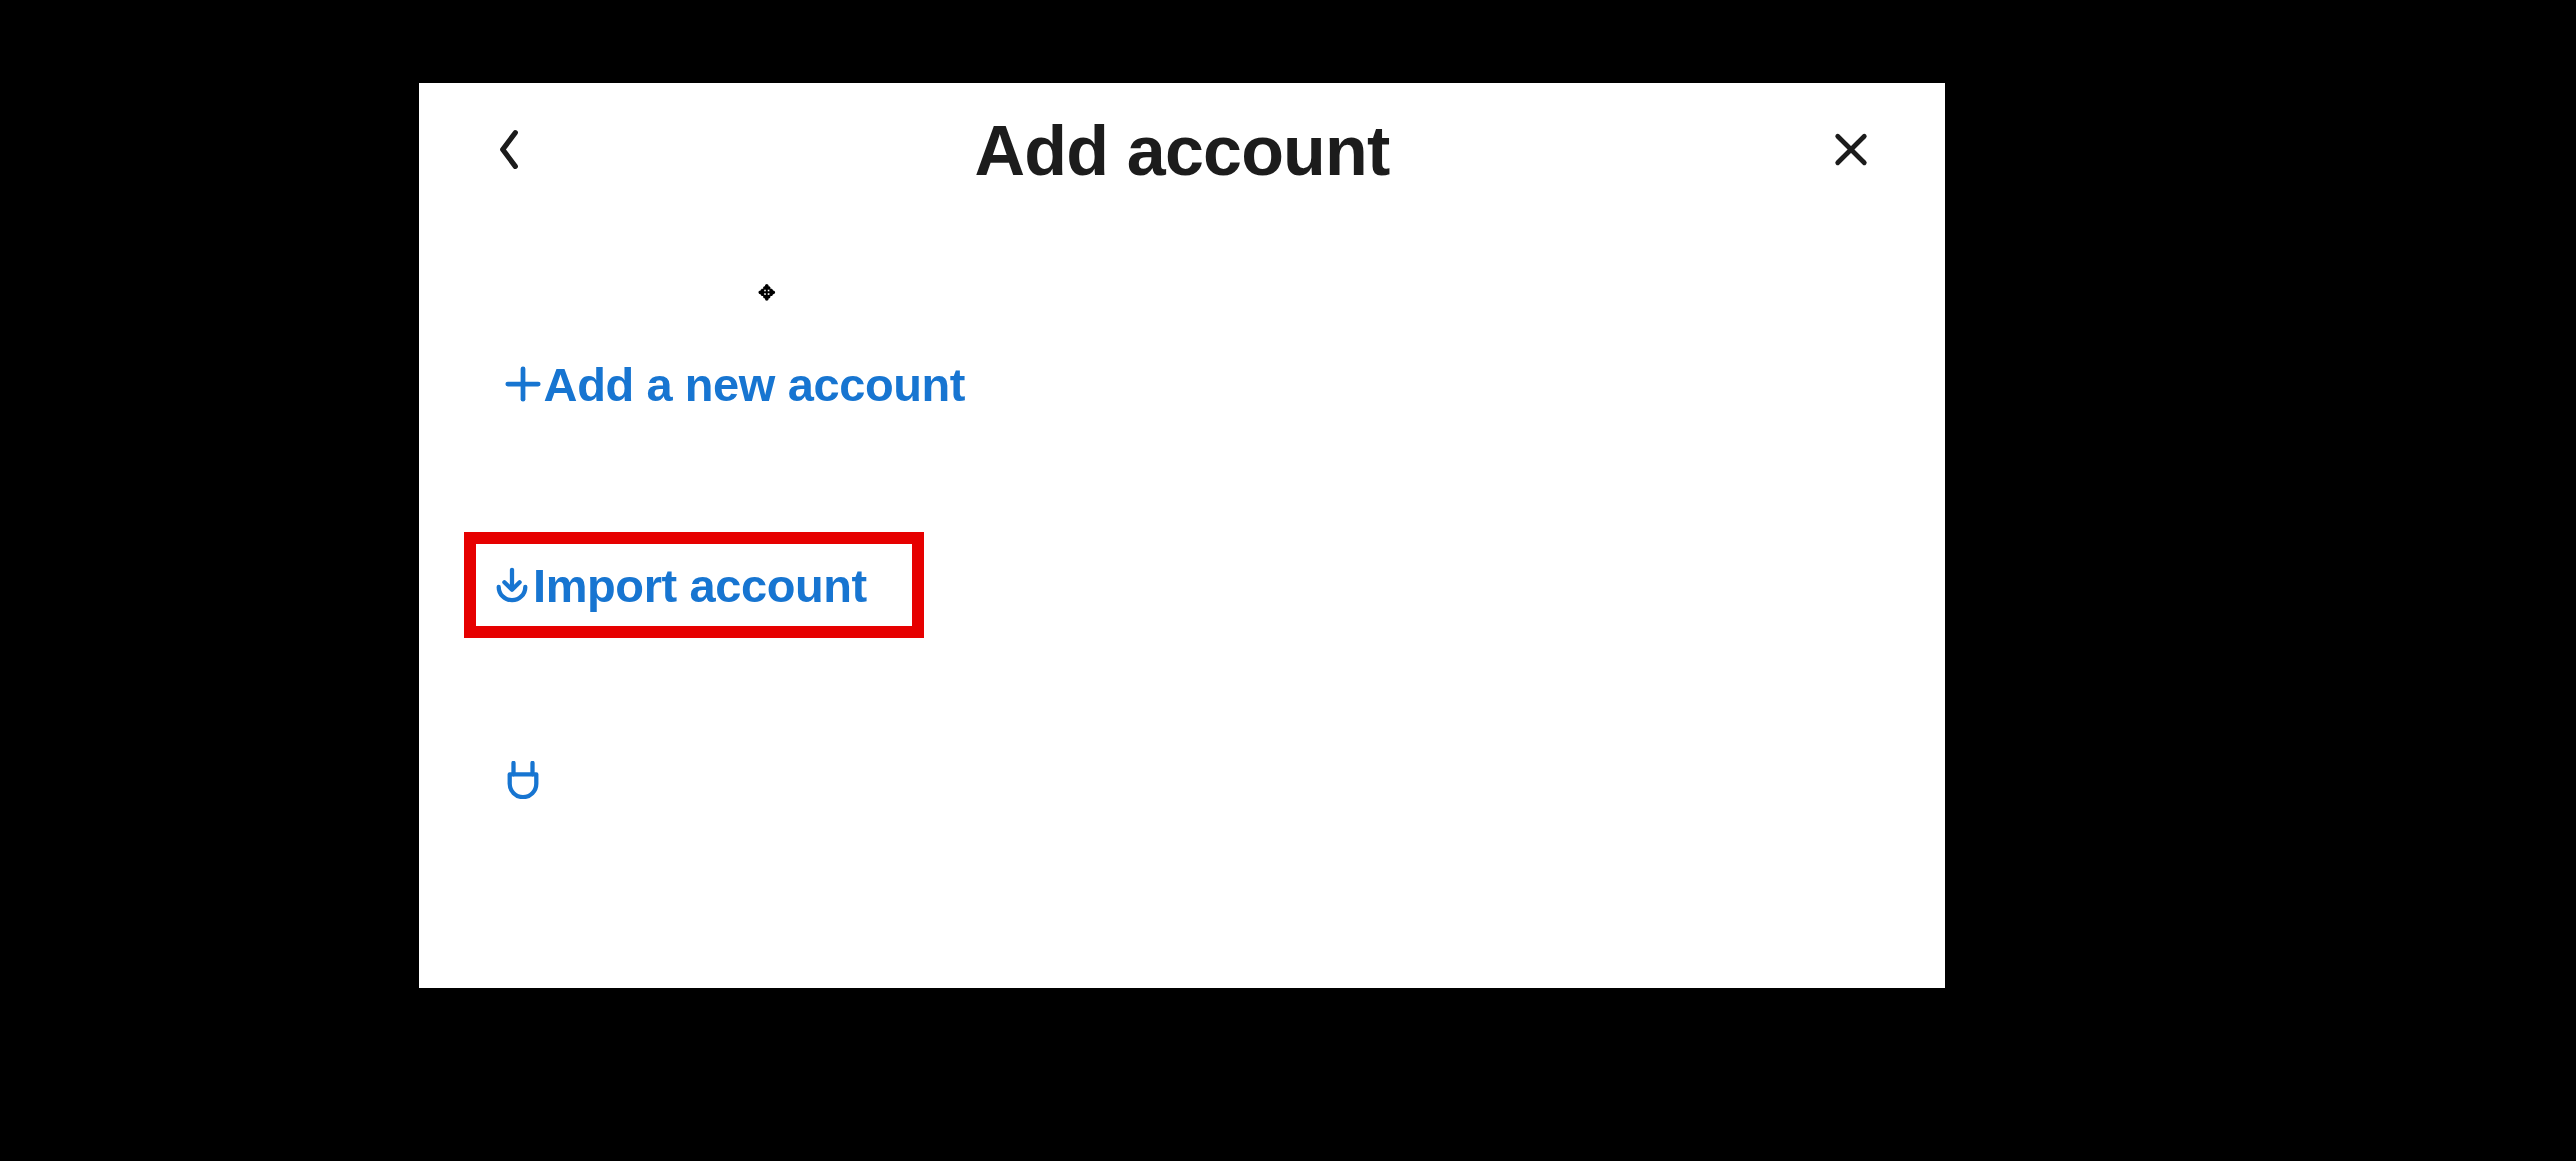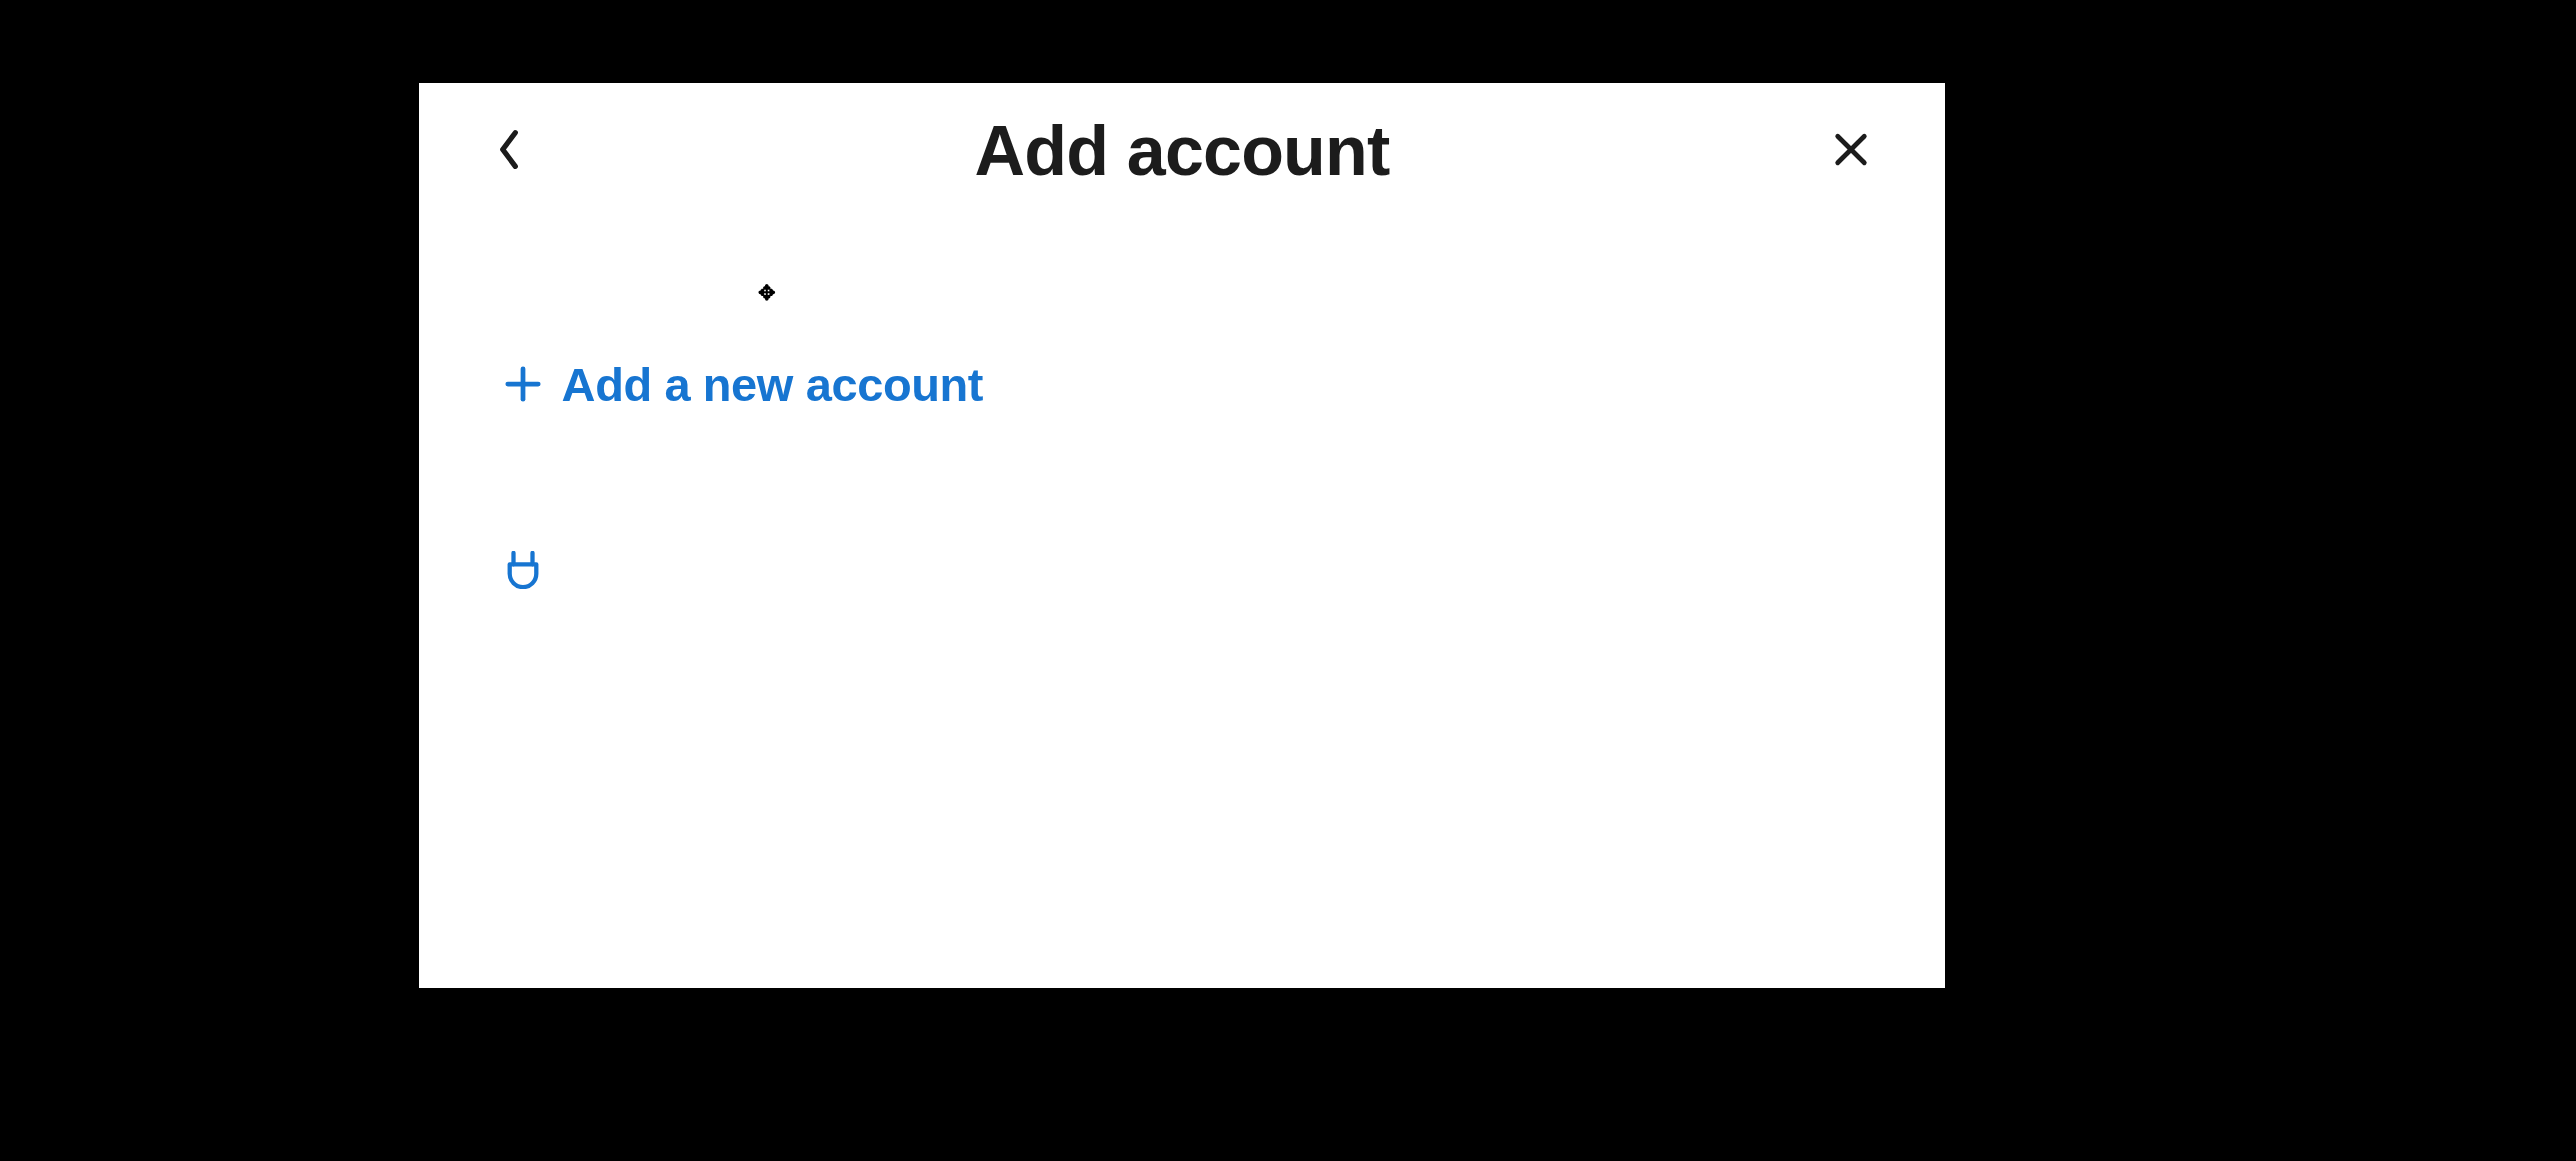--- a/index.html
+++ b/index.html
@@ -55,21 +55,20 @@
       color: #1c1c1c;
       letter-spacing: -0.8px;
     }
     .options {
       padding-left: 60px;
       padding-top: 121px;
     }
     .option-item {
       display: flex;
       align-items: center;
-      gap: 18px;
       margin-bottom: 104px;
       padding: 16.6px 22.6px;
       cursor: pointer;
       width: fit-content;
     }
     .option-item.highlighted {
       border: 12px solid #e60000;
       padding: 13.6px 45px 13.6px 15px;
       margin-left: -15px;
     }
@@ -126,20 +125,30 @@
     <div class="option-item">
       <span class="icon-wrap">
         <svg width="38" height="38" viewBox="0 0 40 40" fill="none" stroke="#1775d1" stroke-width="5" stroke-linecap="round">
           <line x1="20" y1="4" x2="20" y2="36"></line>
           <line x1="4" y1="20" x2="36" y2="20"></line>
         </svg>
       </span>
       <span class="option-label">Add a new account</span>
     </div>
 
+    <div class="option-item highlighted">
+      <span class="icon-wrap">
+        <svg width="38" height="38" viewBox="0 0 40 40" fill="none" stroke="#1775d1" stroke-width="4.5" stroke-linecap="round" stroke-linejoin="round">
+          <line x1="20" y1="4" x2="20" y2="24"></line>
+          <polyline points="12,17 20,25 28,17"></polyline>
+          <path d="M 6 22 A 14 14 0 1 0 34 22"></path>
+        </svg>
+      </span>
+      <span class="option-label">Import account</span>
+    </div>
 
     <div class="option-item">
       <span class="icon-wrap">
         <svg width="38" height="38" viewBox="0 0 40 40" fill="none" stroke="#1775d1" stroke-width="4.5" stroke-linecap="round" stroke-linejoin="round">
           <line x1="10" y1="2" x2="10" y2="14"></line>
           <line x1="30" y1="2" x2="30" y2="14"></line>
           <path d="M 6 14 L 34 14 L 34 24 A 14 14 0 0 1 6 24 Z"></path>
         </svg>
       </span>
     </div>

